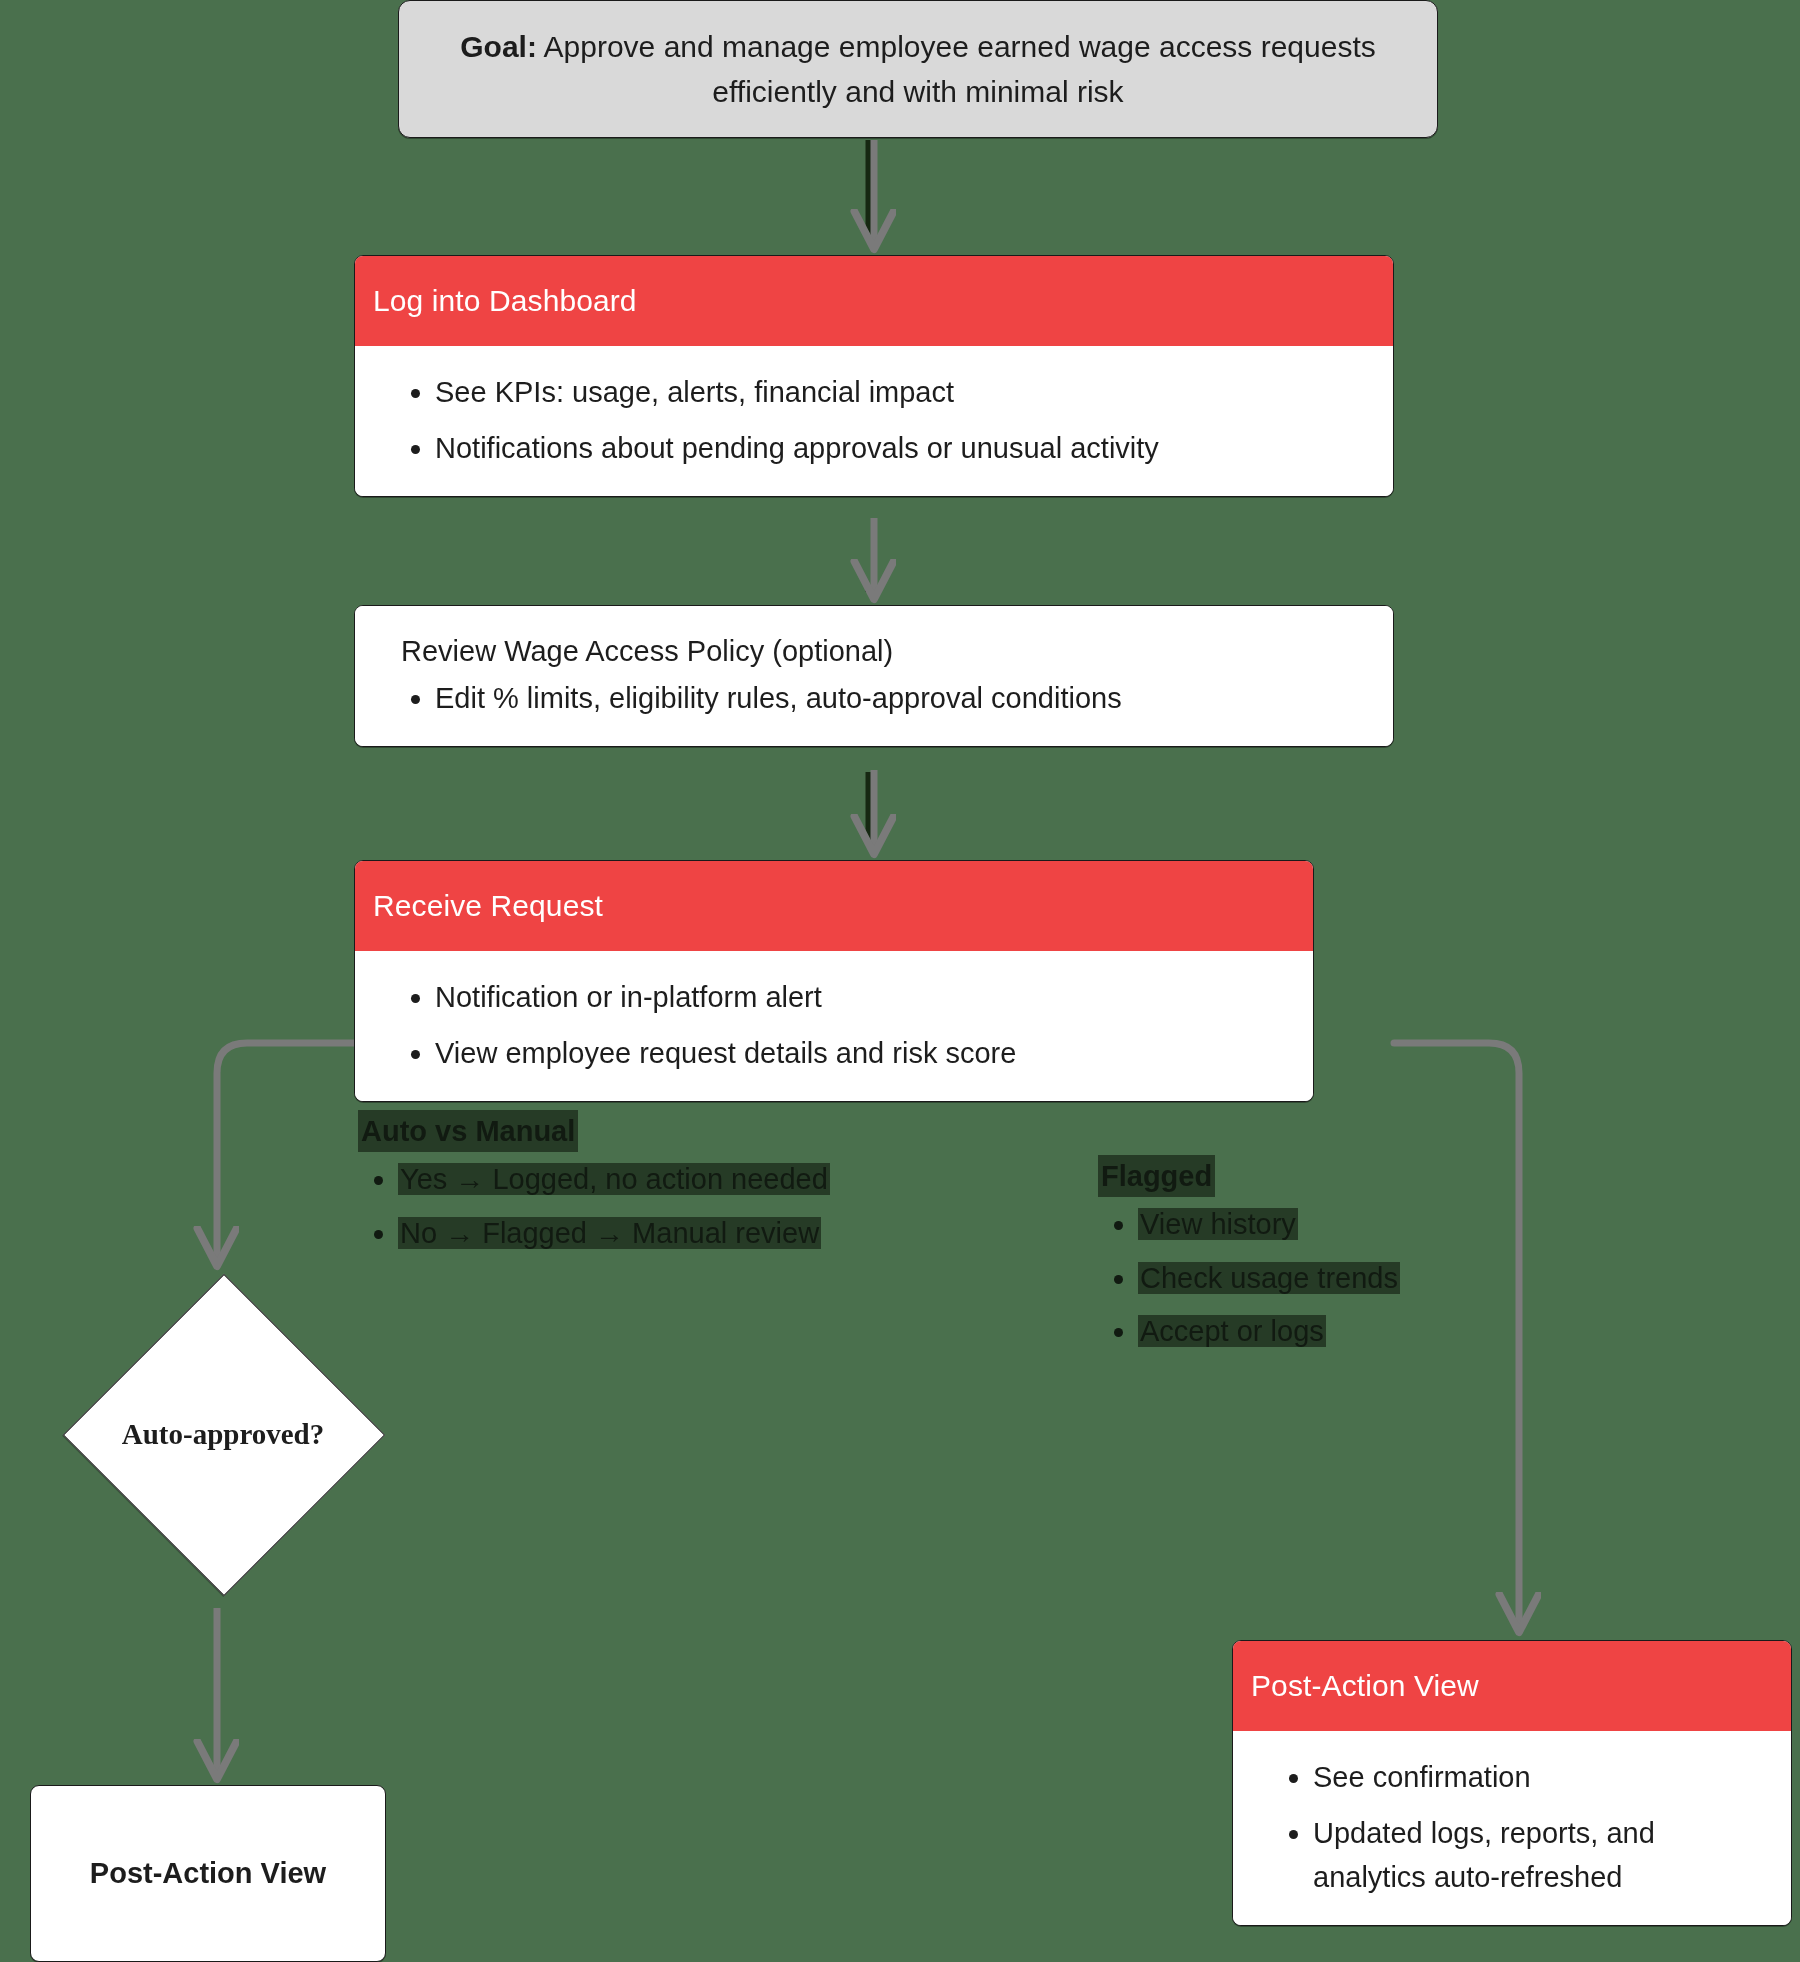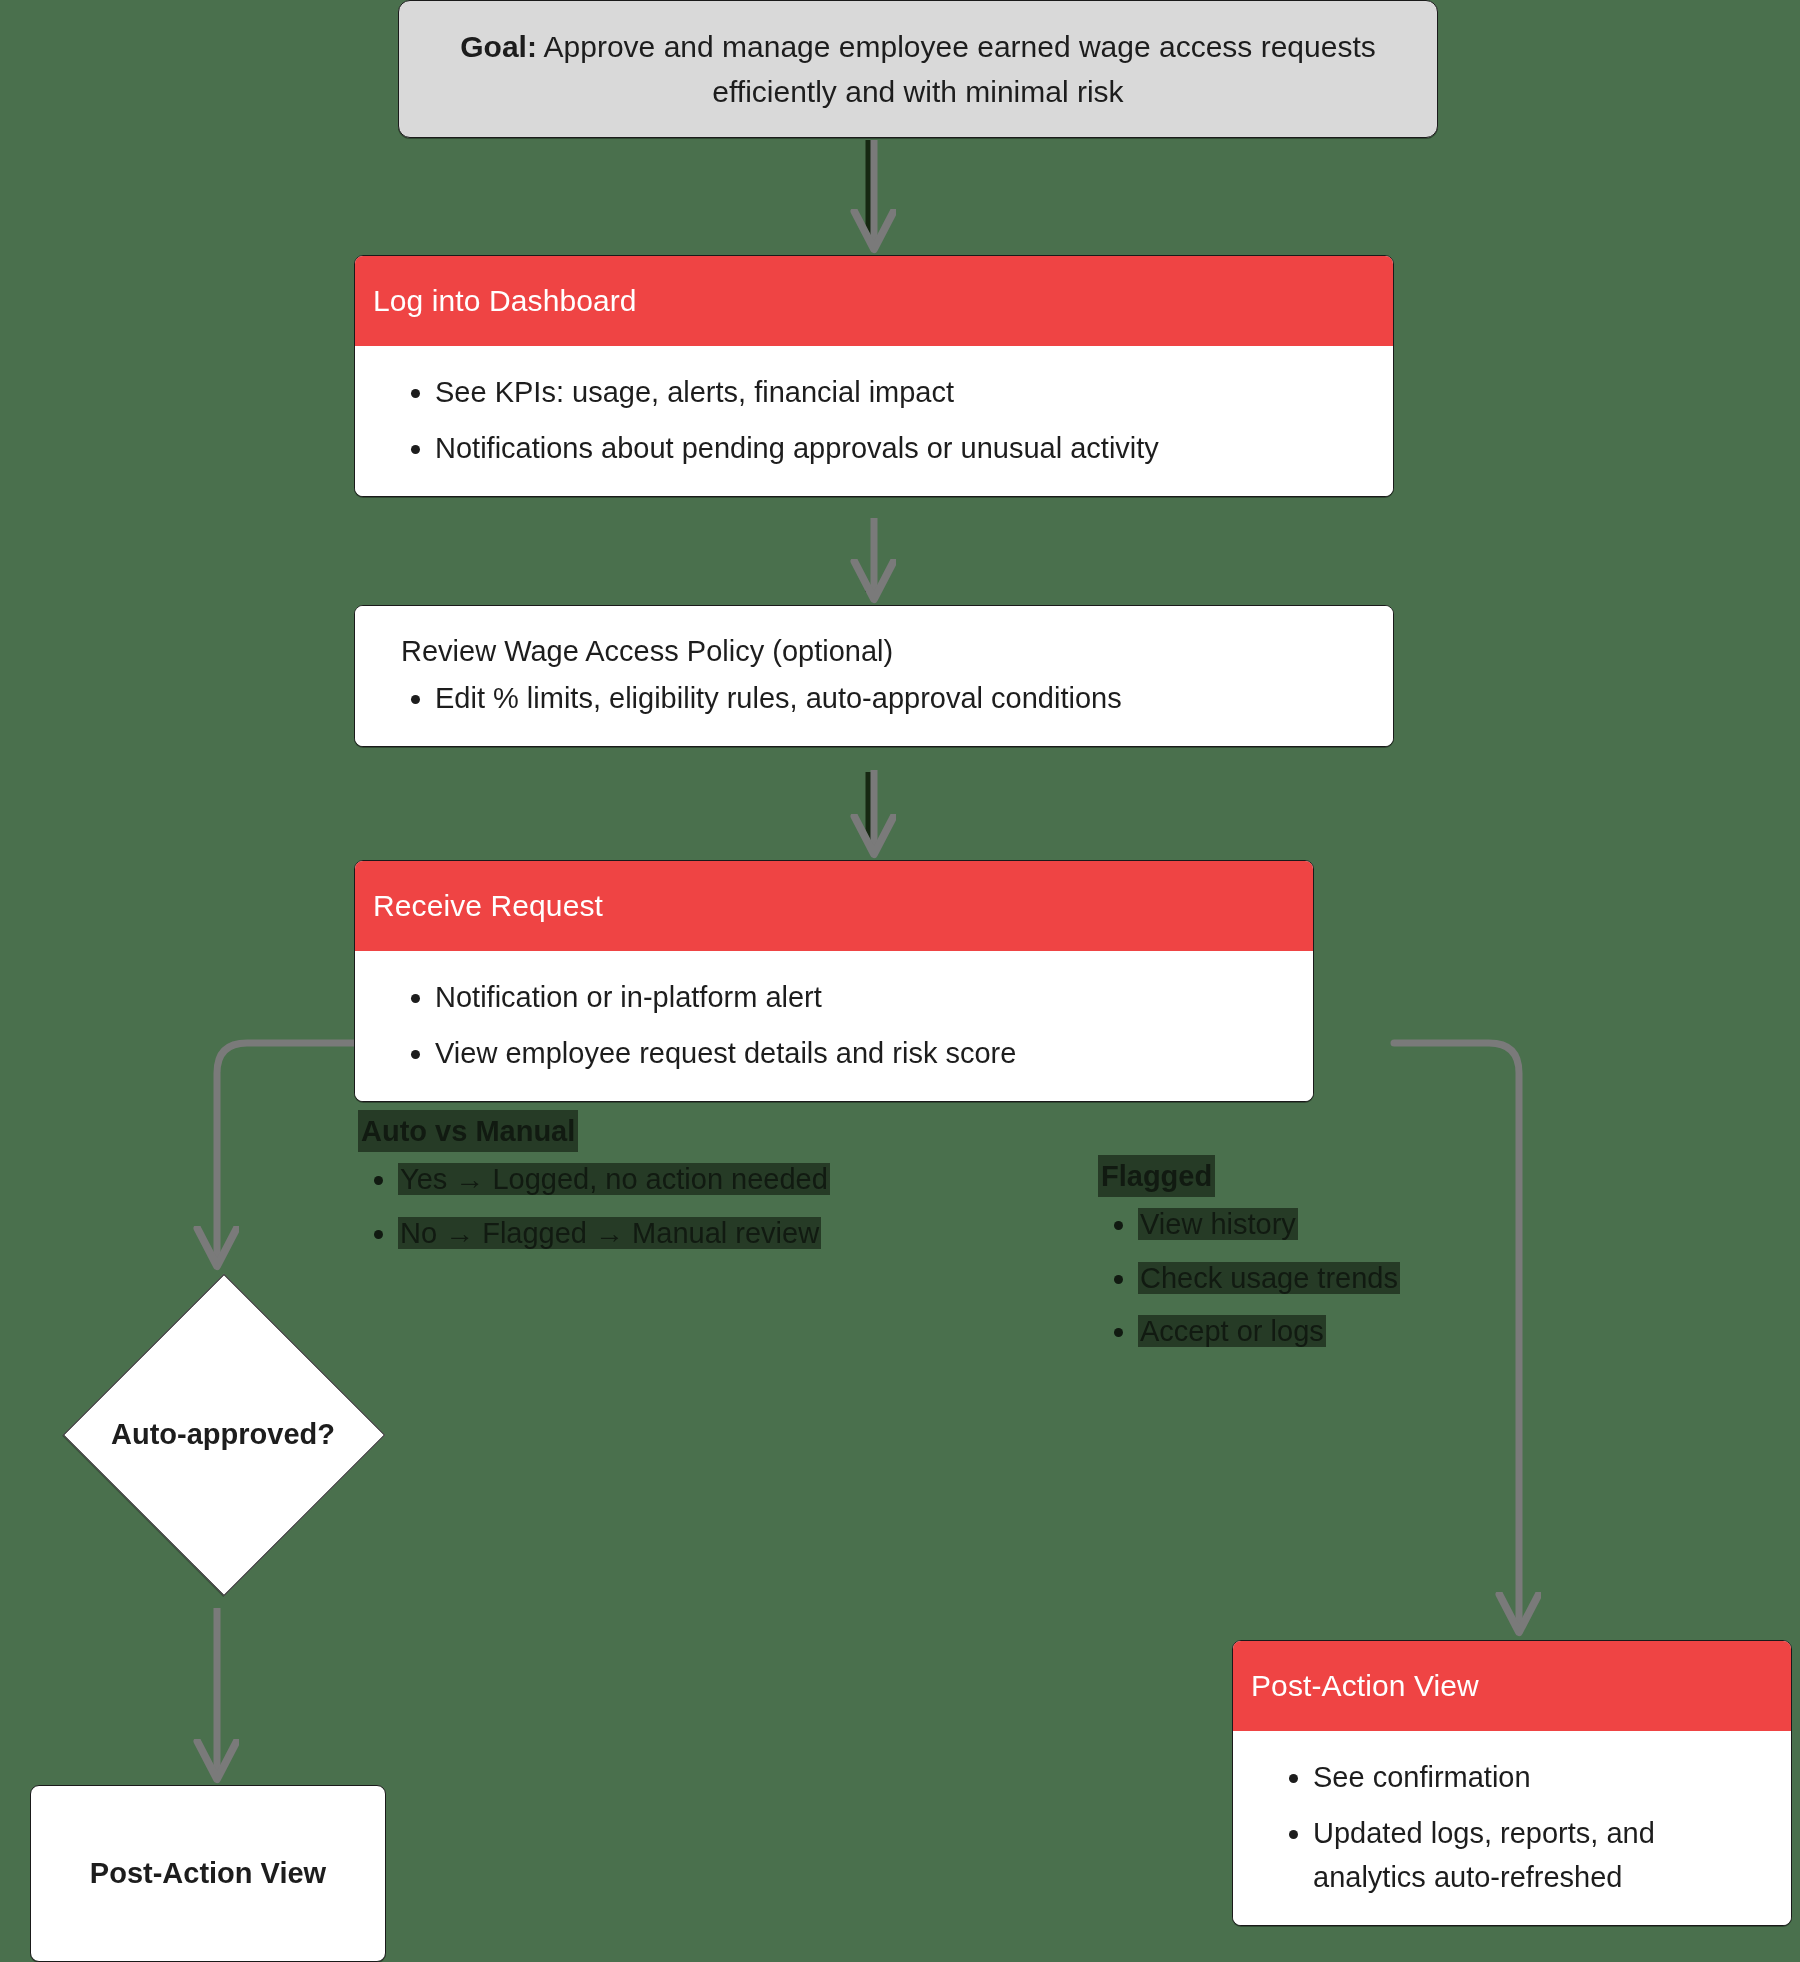--- a/index.html
+++ b/index.html
@@ -142,20 +142,21 @@
     align-items: center;
     justify-content: center;
     text-align: center;
     font-size: 29px;
     font-weight: bold;
     line-height: 1.45;
     color: #1d1d1d;
     width: 230px;
     left: 50%;
     margin-left: -115px;
+    font-family: Liberation Serif, serif;
   }
 
   
   #postaction-plain-node {
     left: 30px;
     top: 1785px;
     width: 356px;
     height: 177px;
     background: #ffffff;
     border: 1px solid #1a1a1a;

